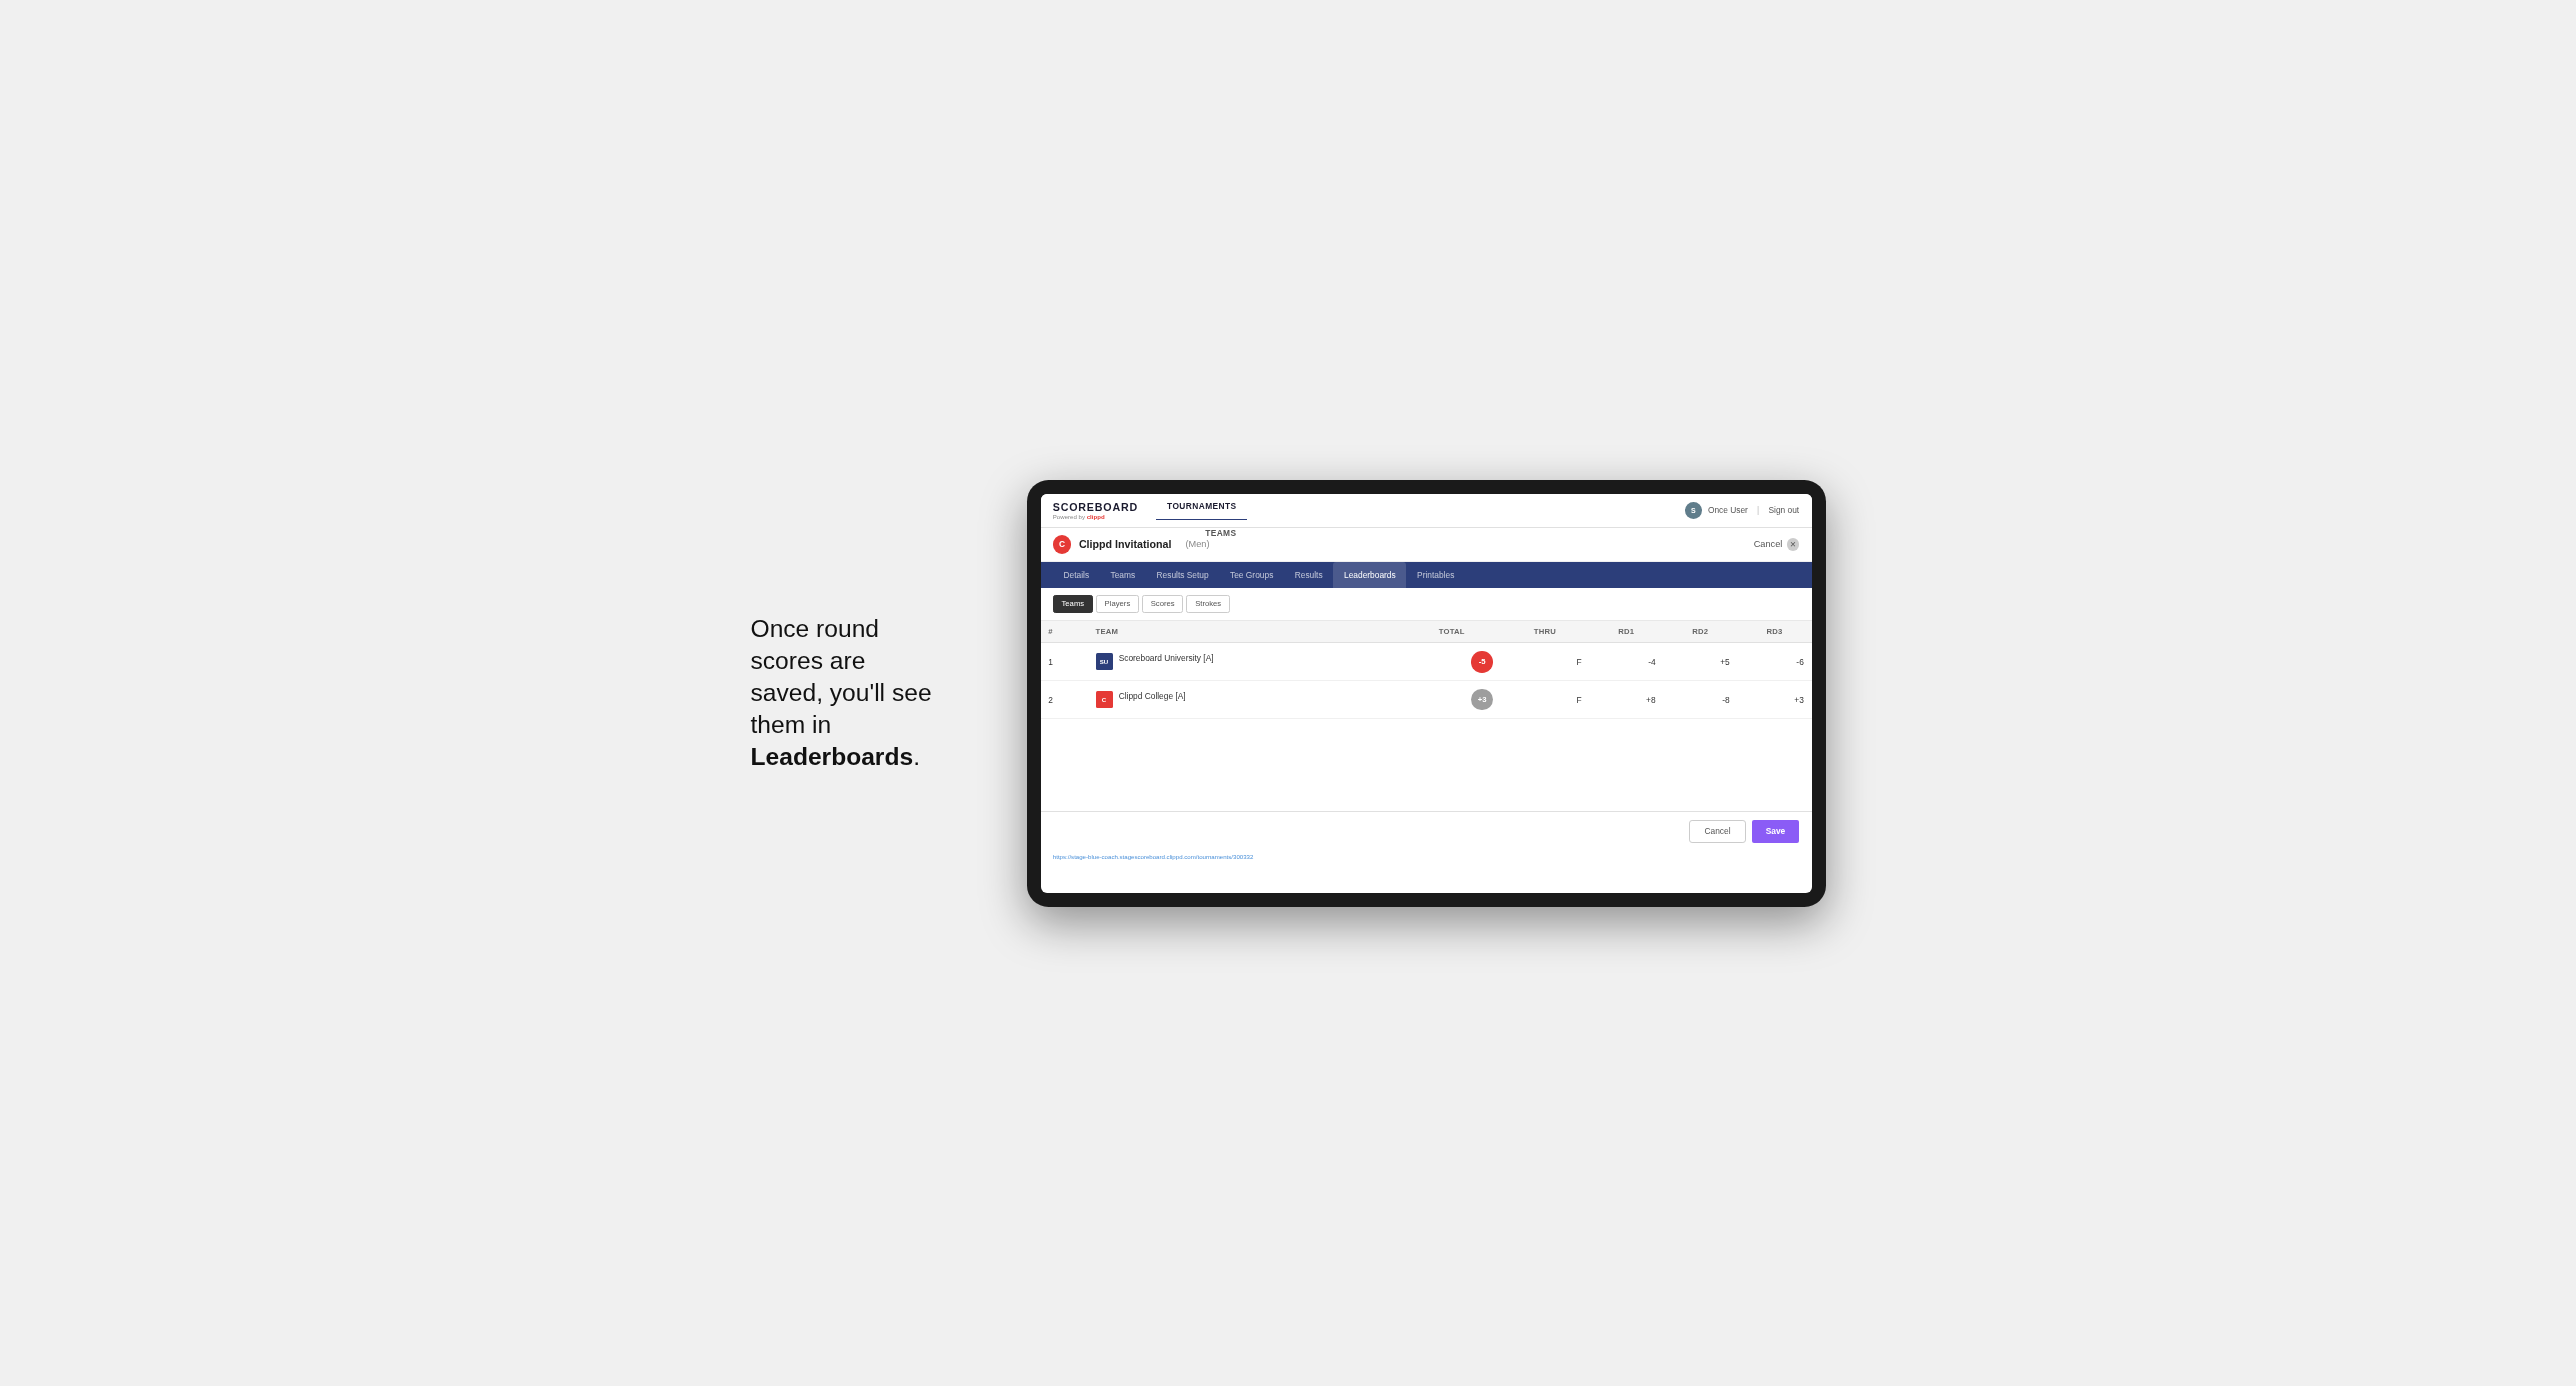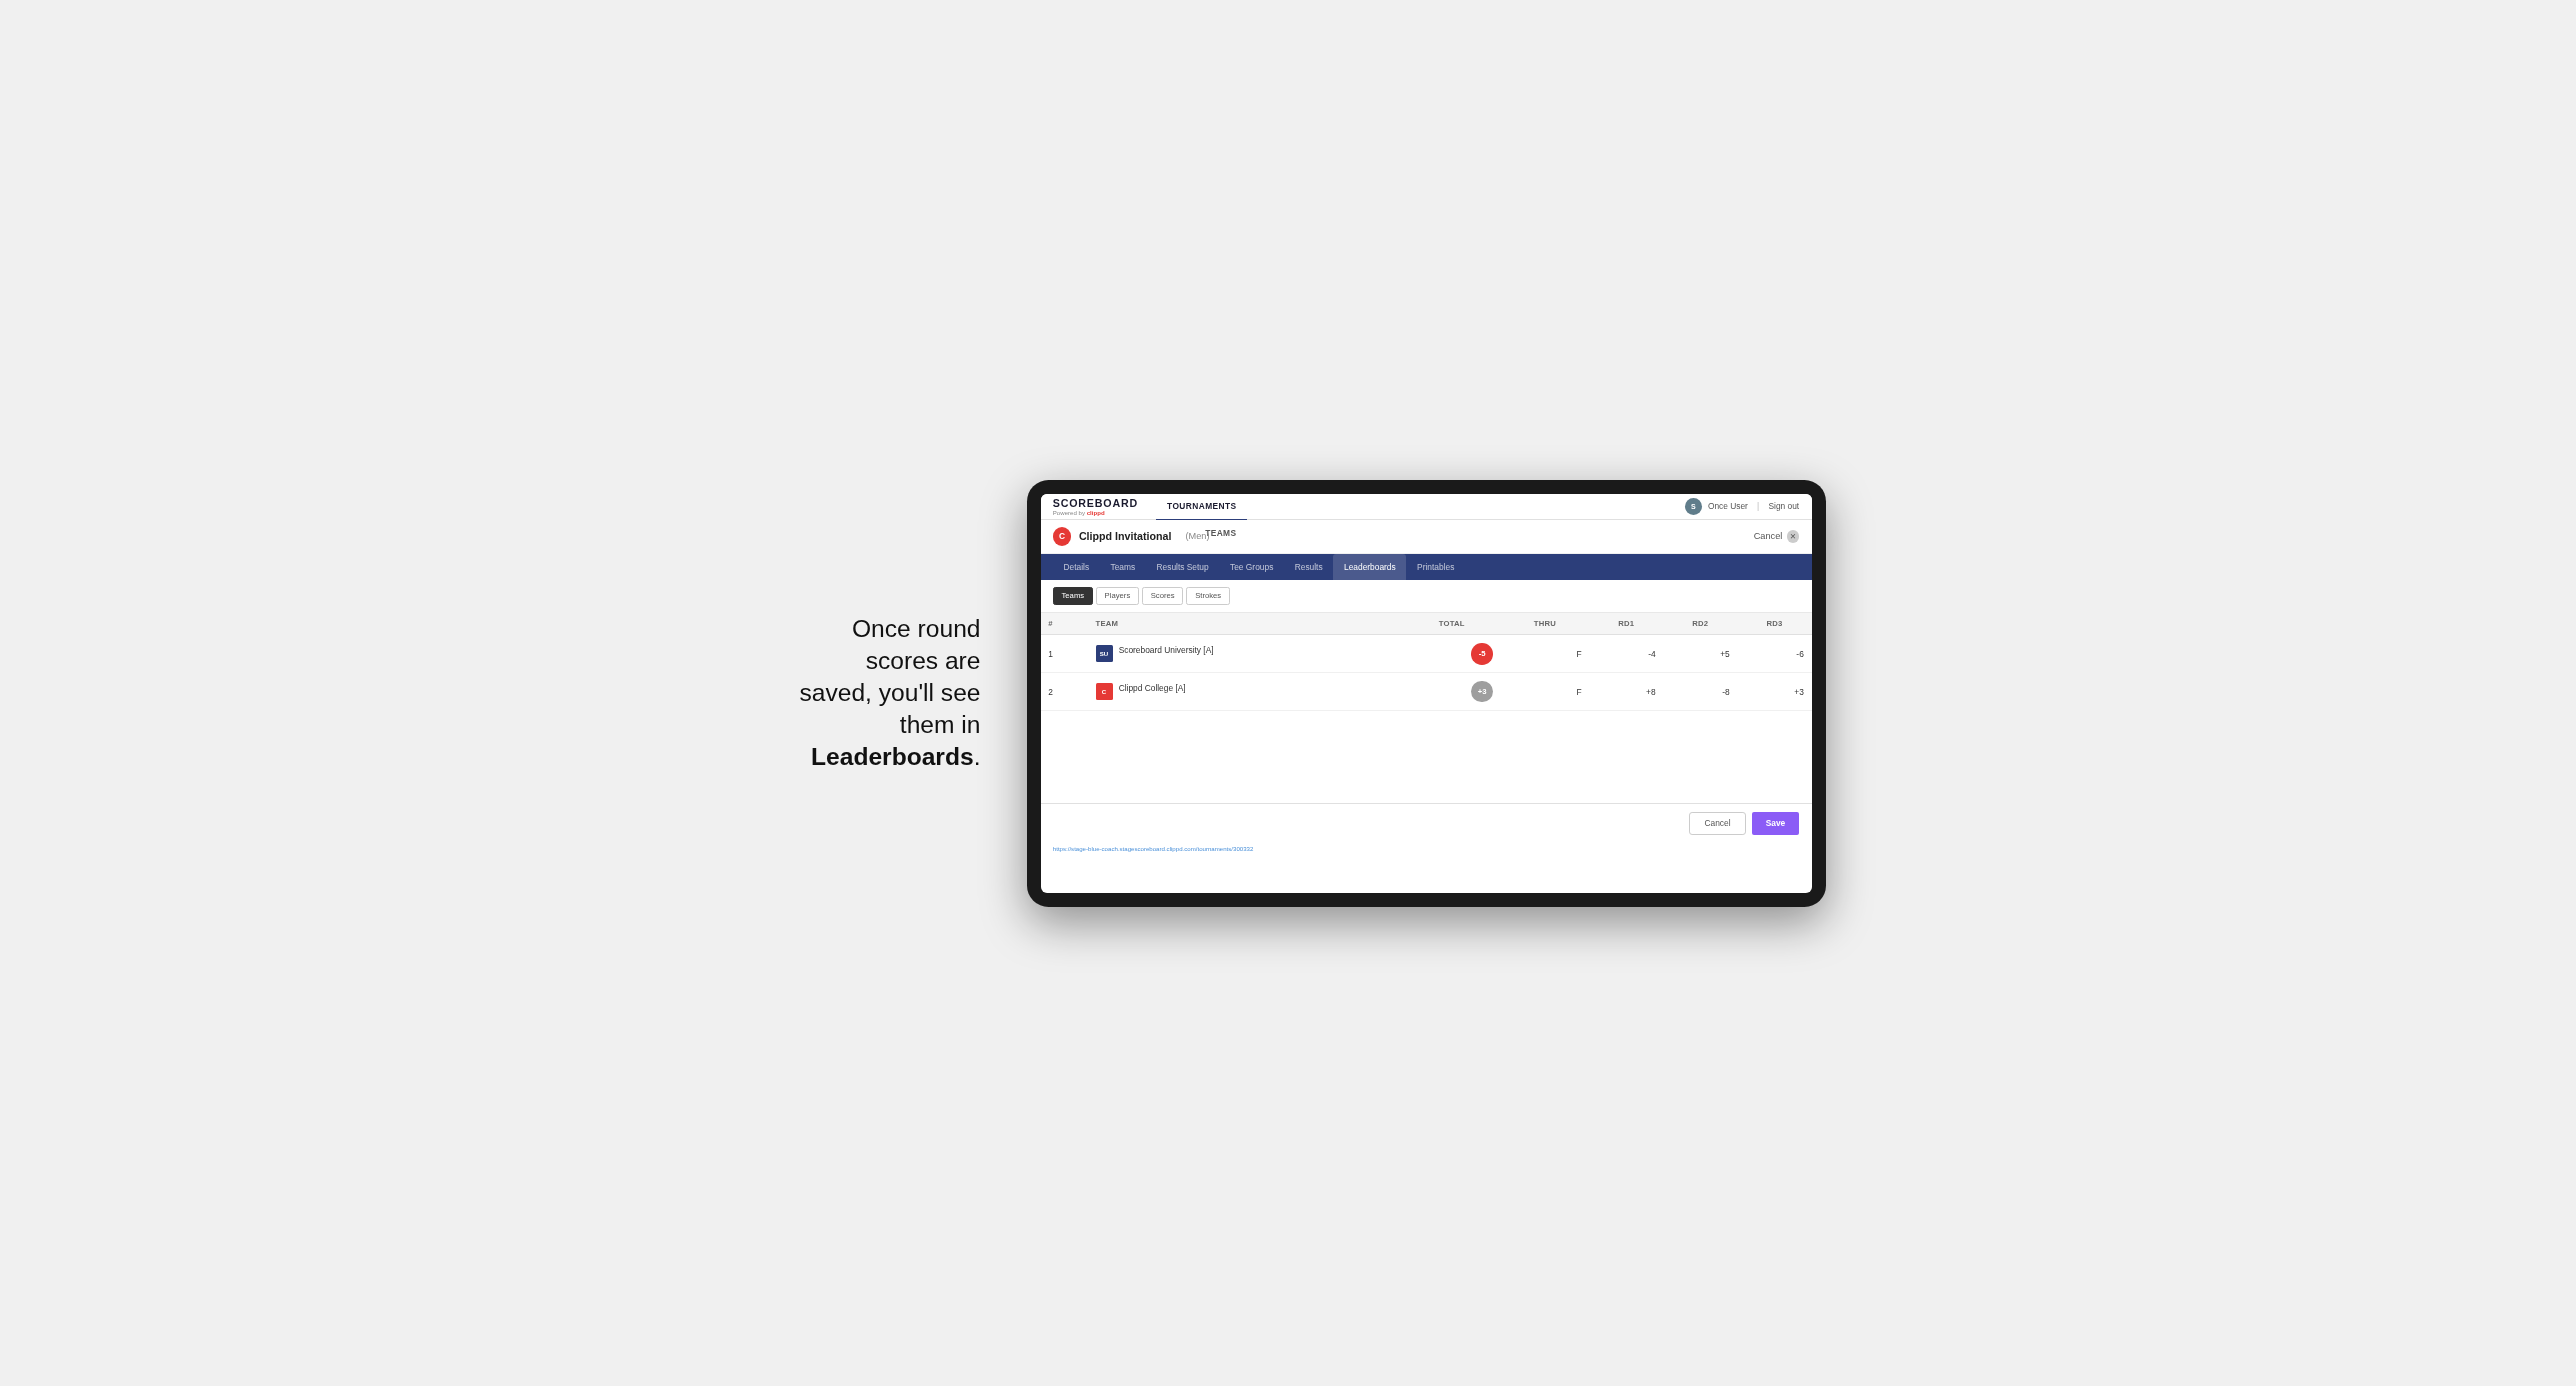--- a/index.html
+++ b/index.html
@@ -19,21 +19,20 @@
       gap: 46px;
       max-width: 1075px;
       width: 100%;
     }
 
     .left-text {
       flex: 0 0 230px;
       font-size: 24.6px;
       line-height: 1.3;
       color: #111;
-      text-align: right;
     }
     .left-text strong {
       font-weight: 800;
     }
 
     .tablet-frame {
       flex: 1;
       background: #1a1a1a;
       border-radius: 21.5px;
       padding: 14px;
@@ -48,21 +47,21 @@
       min-height: 399px;
     }
 
     
     .top-nav {
       background: #fff;
       border-bottom: 0.8px solid #e0e0e0;
       display: flex;
       align-items: center;
       padding: 0 12.3px;
-      height: 26px;
+      height: 34px;
     }
 
     .logo-area {
       display: flex;
       flex-direction: column;
       margin-right: 18.4px;
     }
 
     .logo-text {
       font-size: 10.7px;

